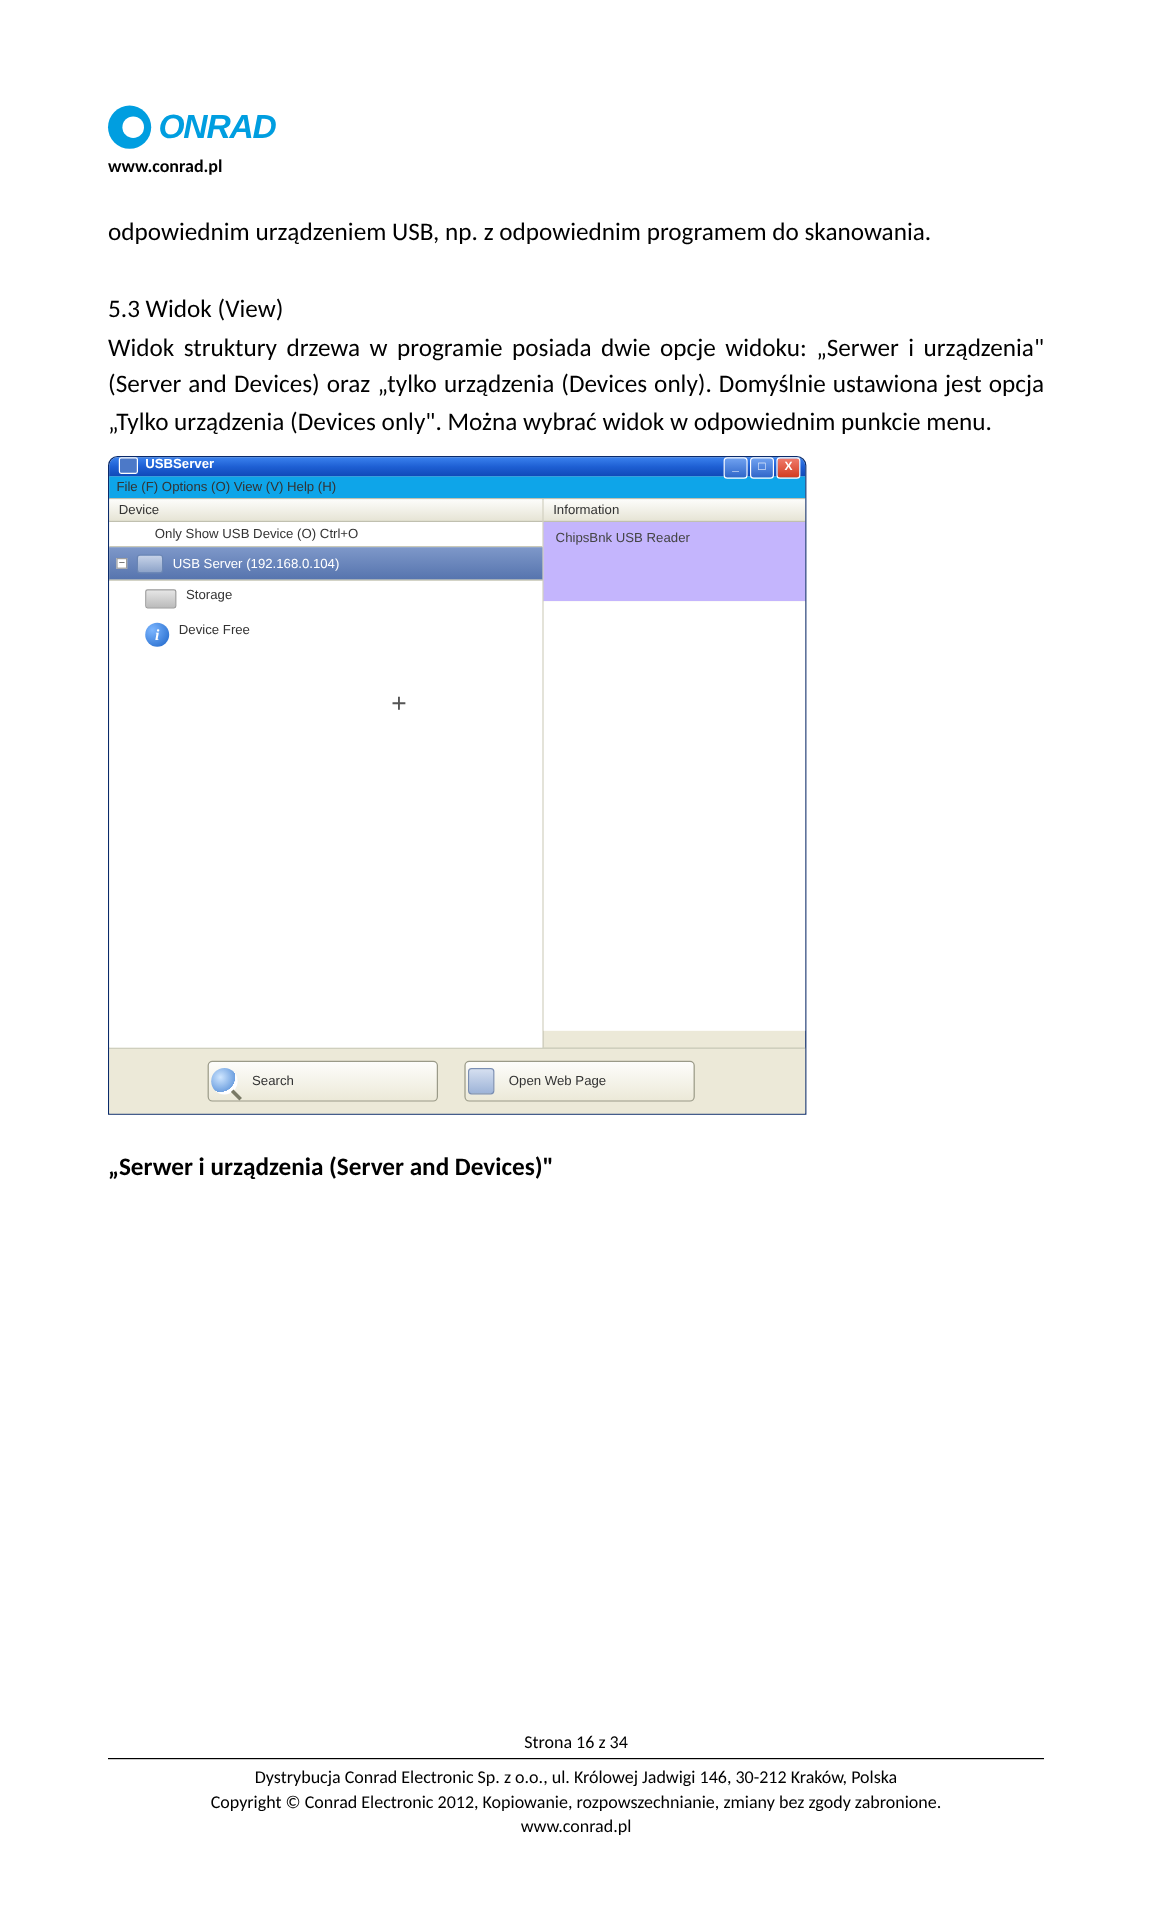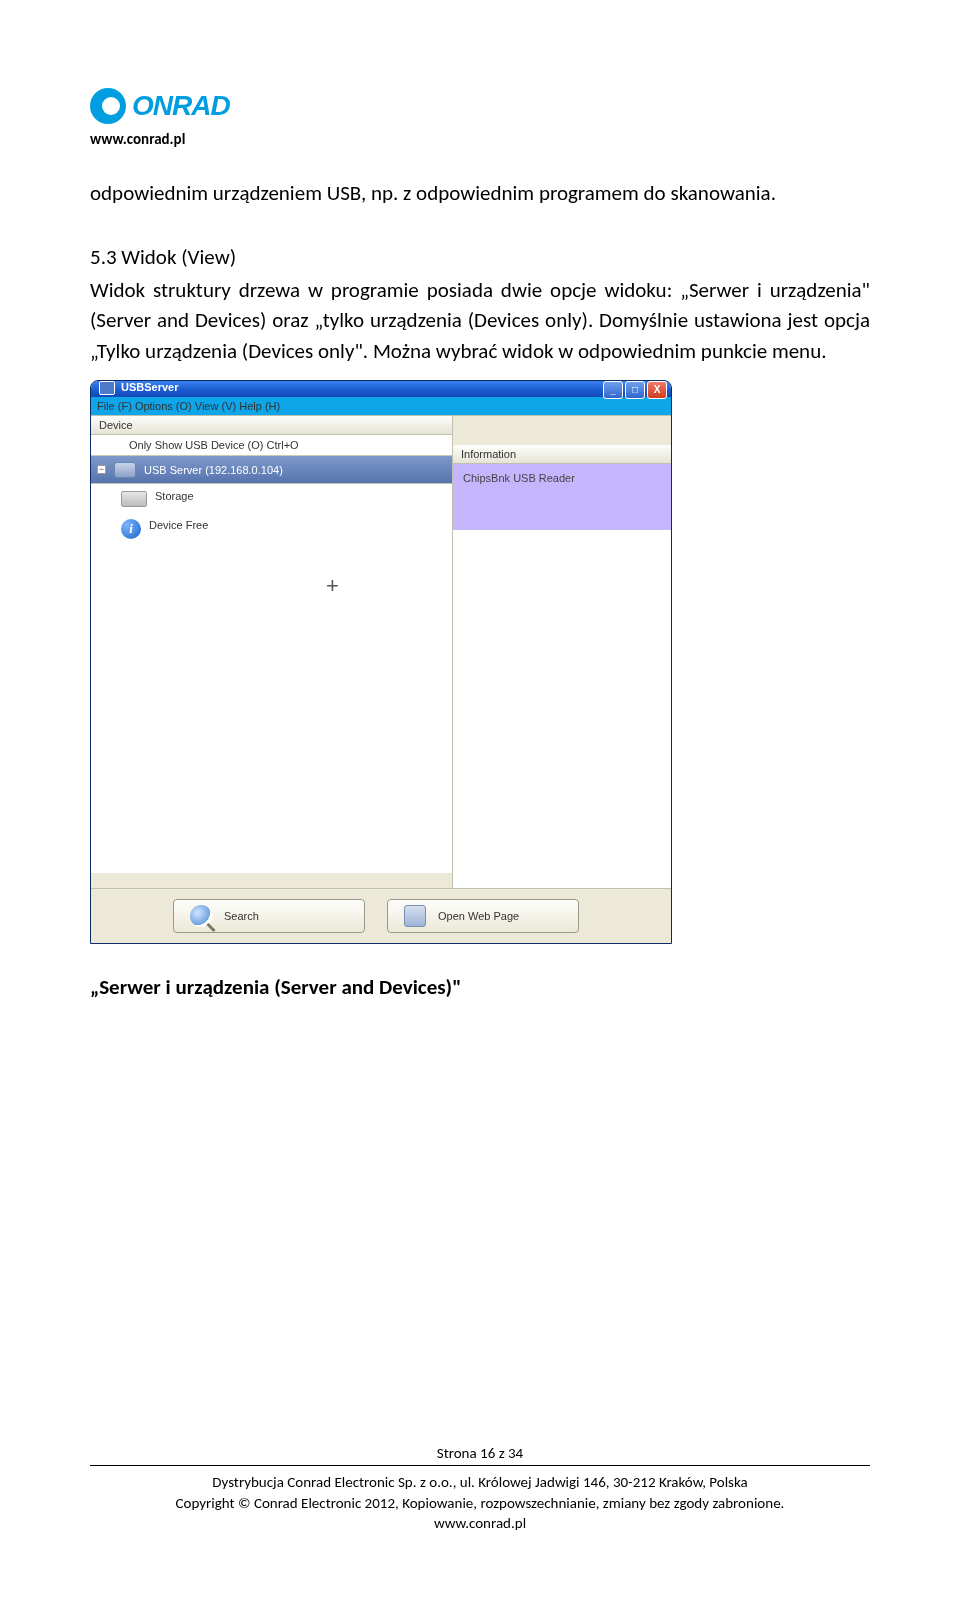--- a/index.html
+++ b/index.html
@@ -126,21 +126,21 @@
     color: #333;
   }
   .columns {
     display: flex;
     border-bottom: 1px solid #c0c0b0;
   }
   .left-pane {
     width: 362px;
     border-right: 1px solid #c0c0b0;
   }
-  .right-pane { flex: 1; margin-top: 29px; }
+  .right-pane { flex: 1; }
   .col-header {
     background: linear-gradient(#fdfdfb, #e6e4d5);
     border-bottom: 1px solid #c0c0b0;
     padding: 3px 8px;
     color: #333;
   }
   .left-pane .col-header { border-right: 0; }
   .right-pane .col-header { width: 100%; }
   .submenu-row {
     background: #fff;
@@ -232,21 +232,21 @@
   }
   .xp-button {
     width: 192px;
     height: 34px;
     background: linear-gradient(#fdfdfb, #ece9d8);
     border: 1px solid #9a9a88;
     border-radius: 4px;
     display: flex;
     align-items: center;
     gap: 12px;
-    padding-left: 16px;
+    padding-left: 2px;
     color: #333;
   }
   .btn-icon {
     width: 22px; height: 22px;
   }
   .btn-icon.search {
     background: radial-gradient(circle at 35% 35%, #cfe6ff, #6fa1e0 60%, #fff 61%);
     border-radius: 50%;
     position: relative;
   }

